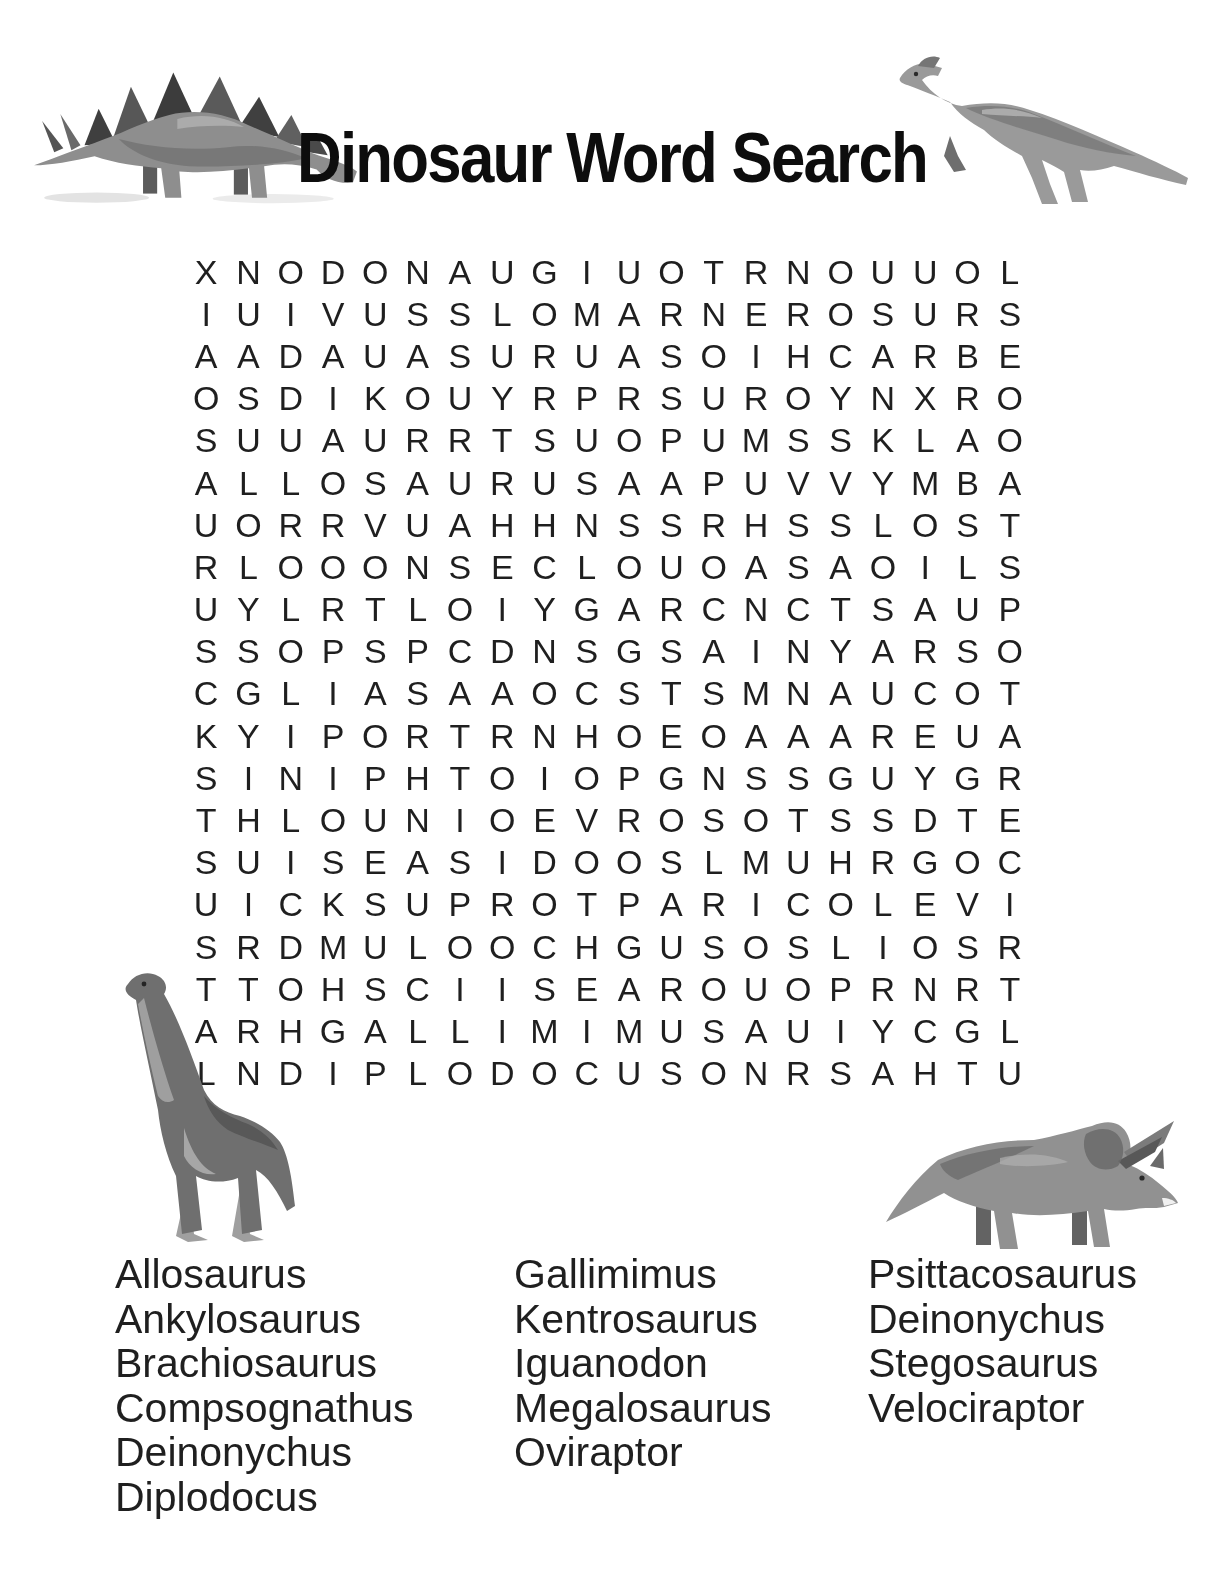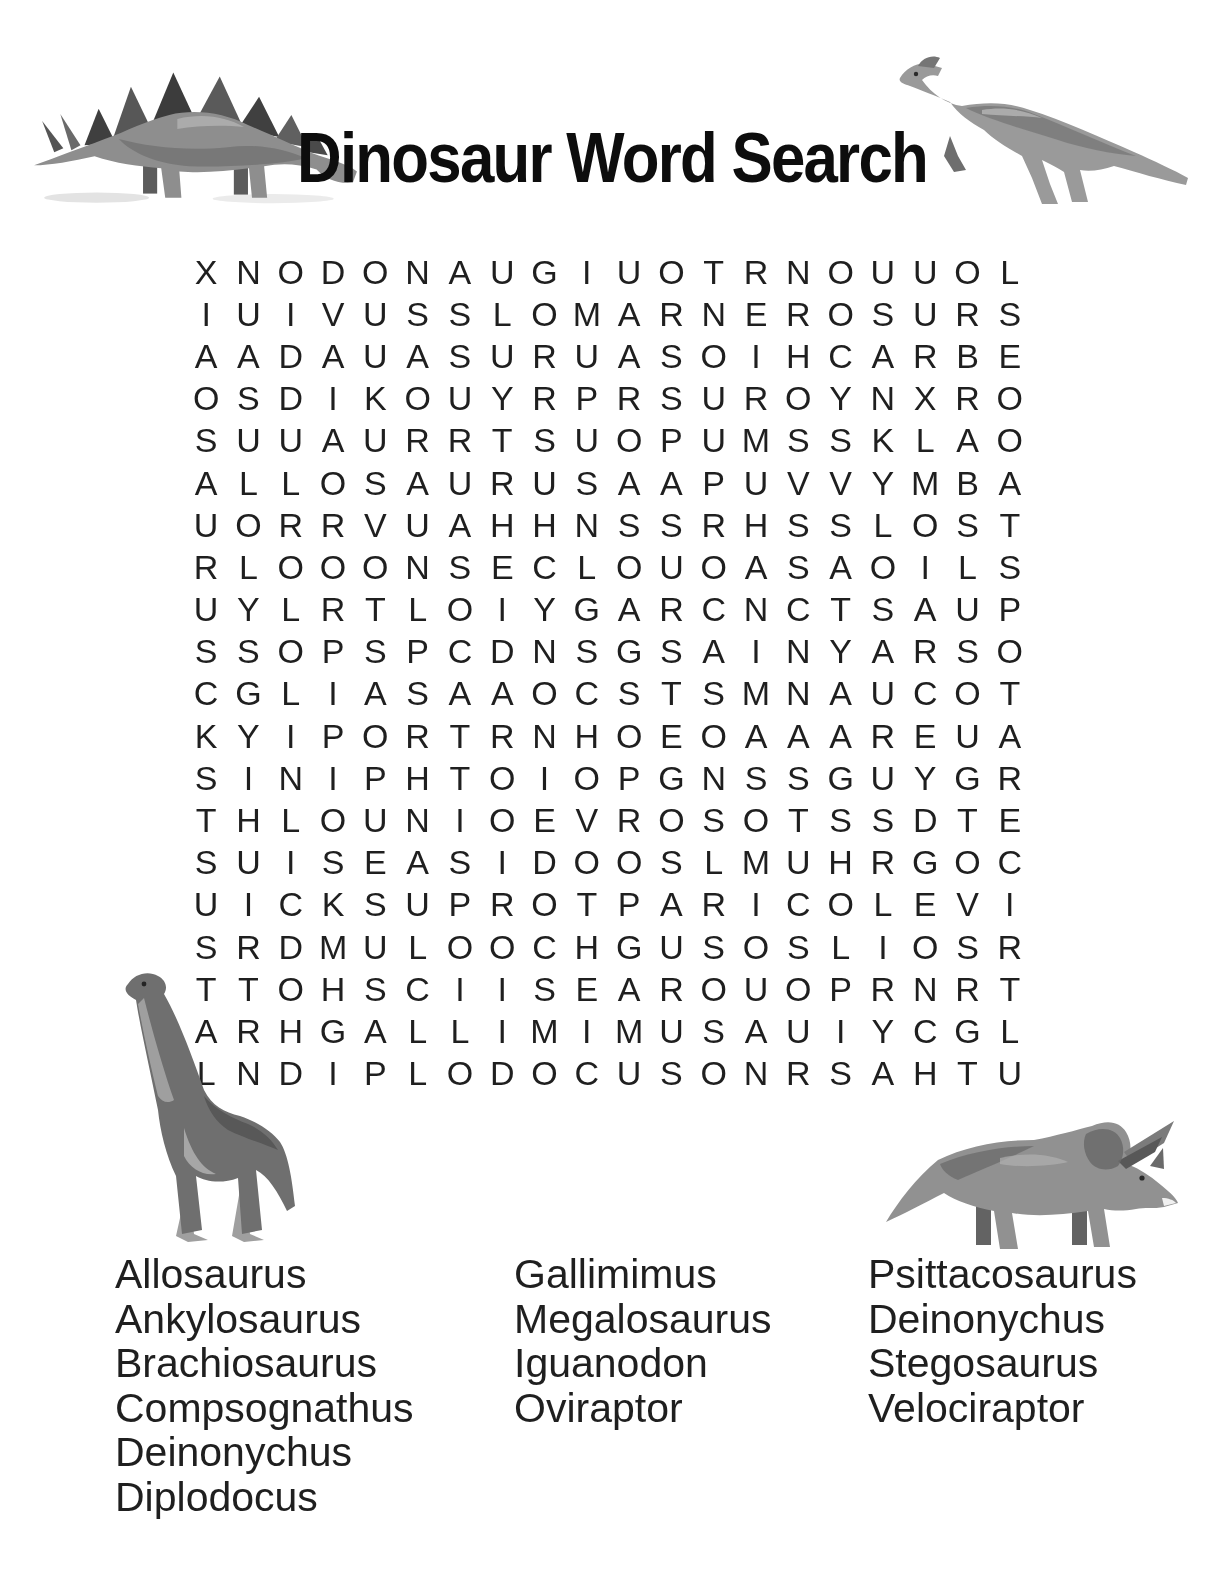--- a/index.html
+++ b/index.html
@@ -517,22 +517,23 @@
     <div class="word-col c1">
         <div class="word-item">Allosaurus</div>
         <div class="word-item">Ankylosaurus</div>
         <div class="word-item">Brachiosaurus</div>
         <div class="word-item">Compsognathus</div>
         <div class="word-item">Deinonychus</div>
         <div class="word-item">Diplodocus</div>
       </div>
     <div class="word-col c2">
         <div class="word-item">Gallimimus</div>
+        <div class="word-item">Kentrosaurus</div>
+        <div class="word-item">Iguanodon</div>
         <div class="word-item">Megalosaurus</div>
-        <div class="word-item">Iguanodon</div>
         <div class="word-item">Oviraptor</div>
       </div>
     <div class="word-col c3">
         <div class="word-item">Psittacosaurus</div>
         <div class="word-item">Deinonychus</div>
         <div class="word-item">Stegosaurus</div>
         <div class="word-item">Velociraptor</div>
       </div>
   </div>
 

